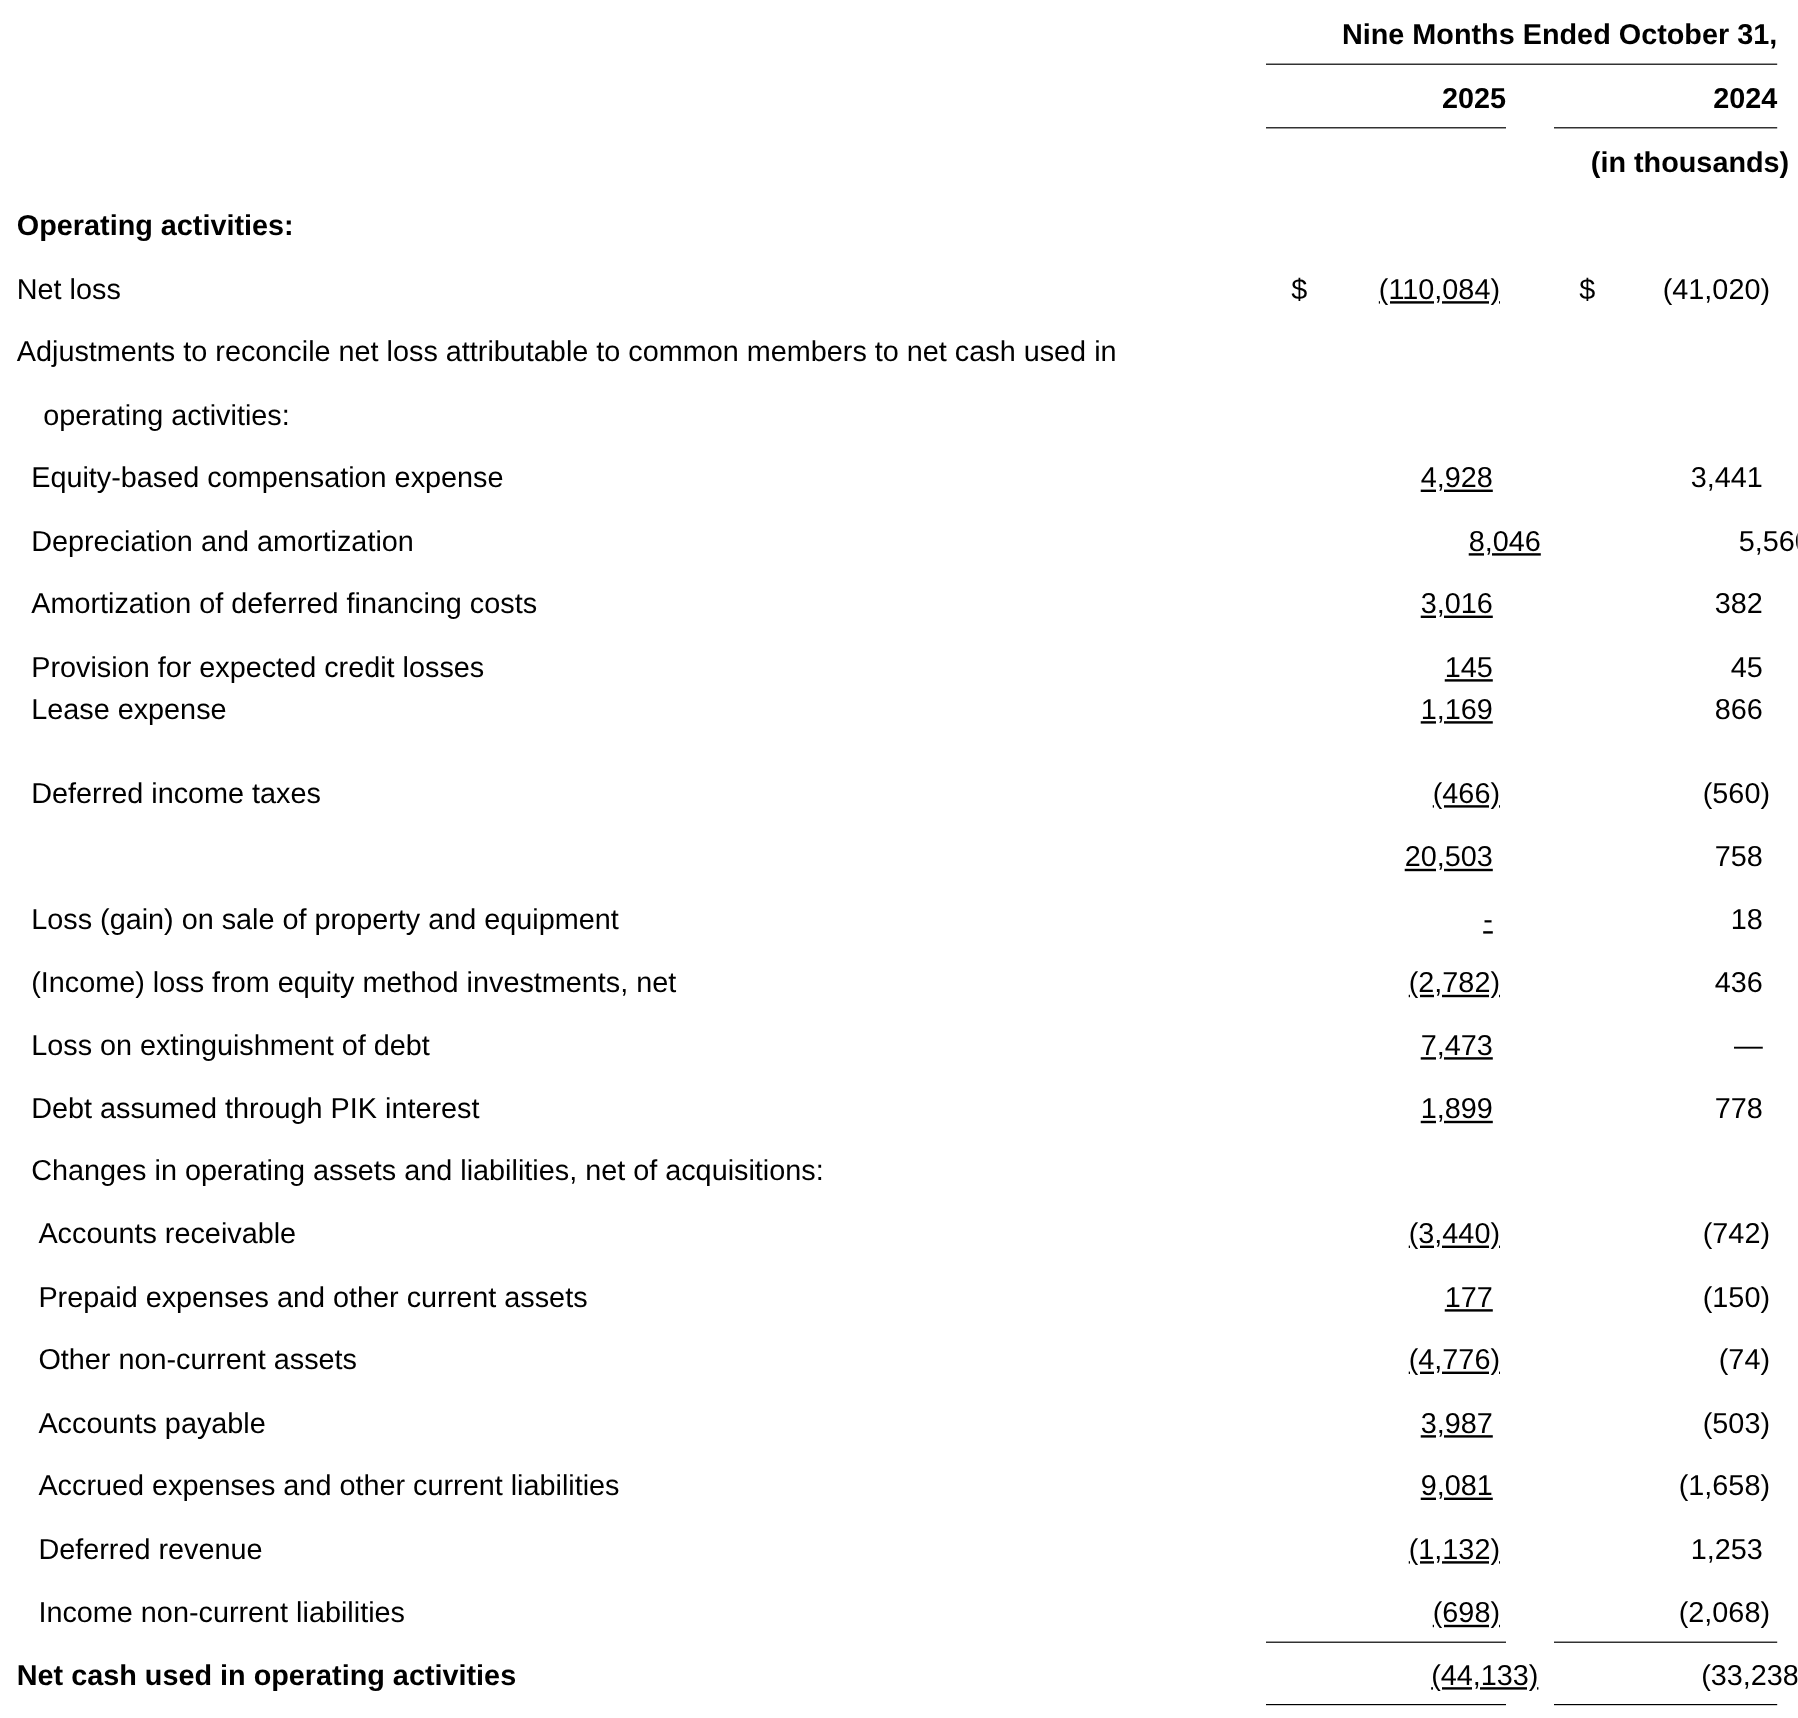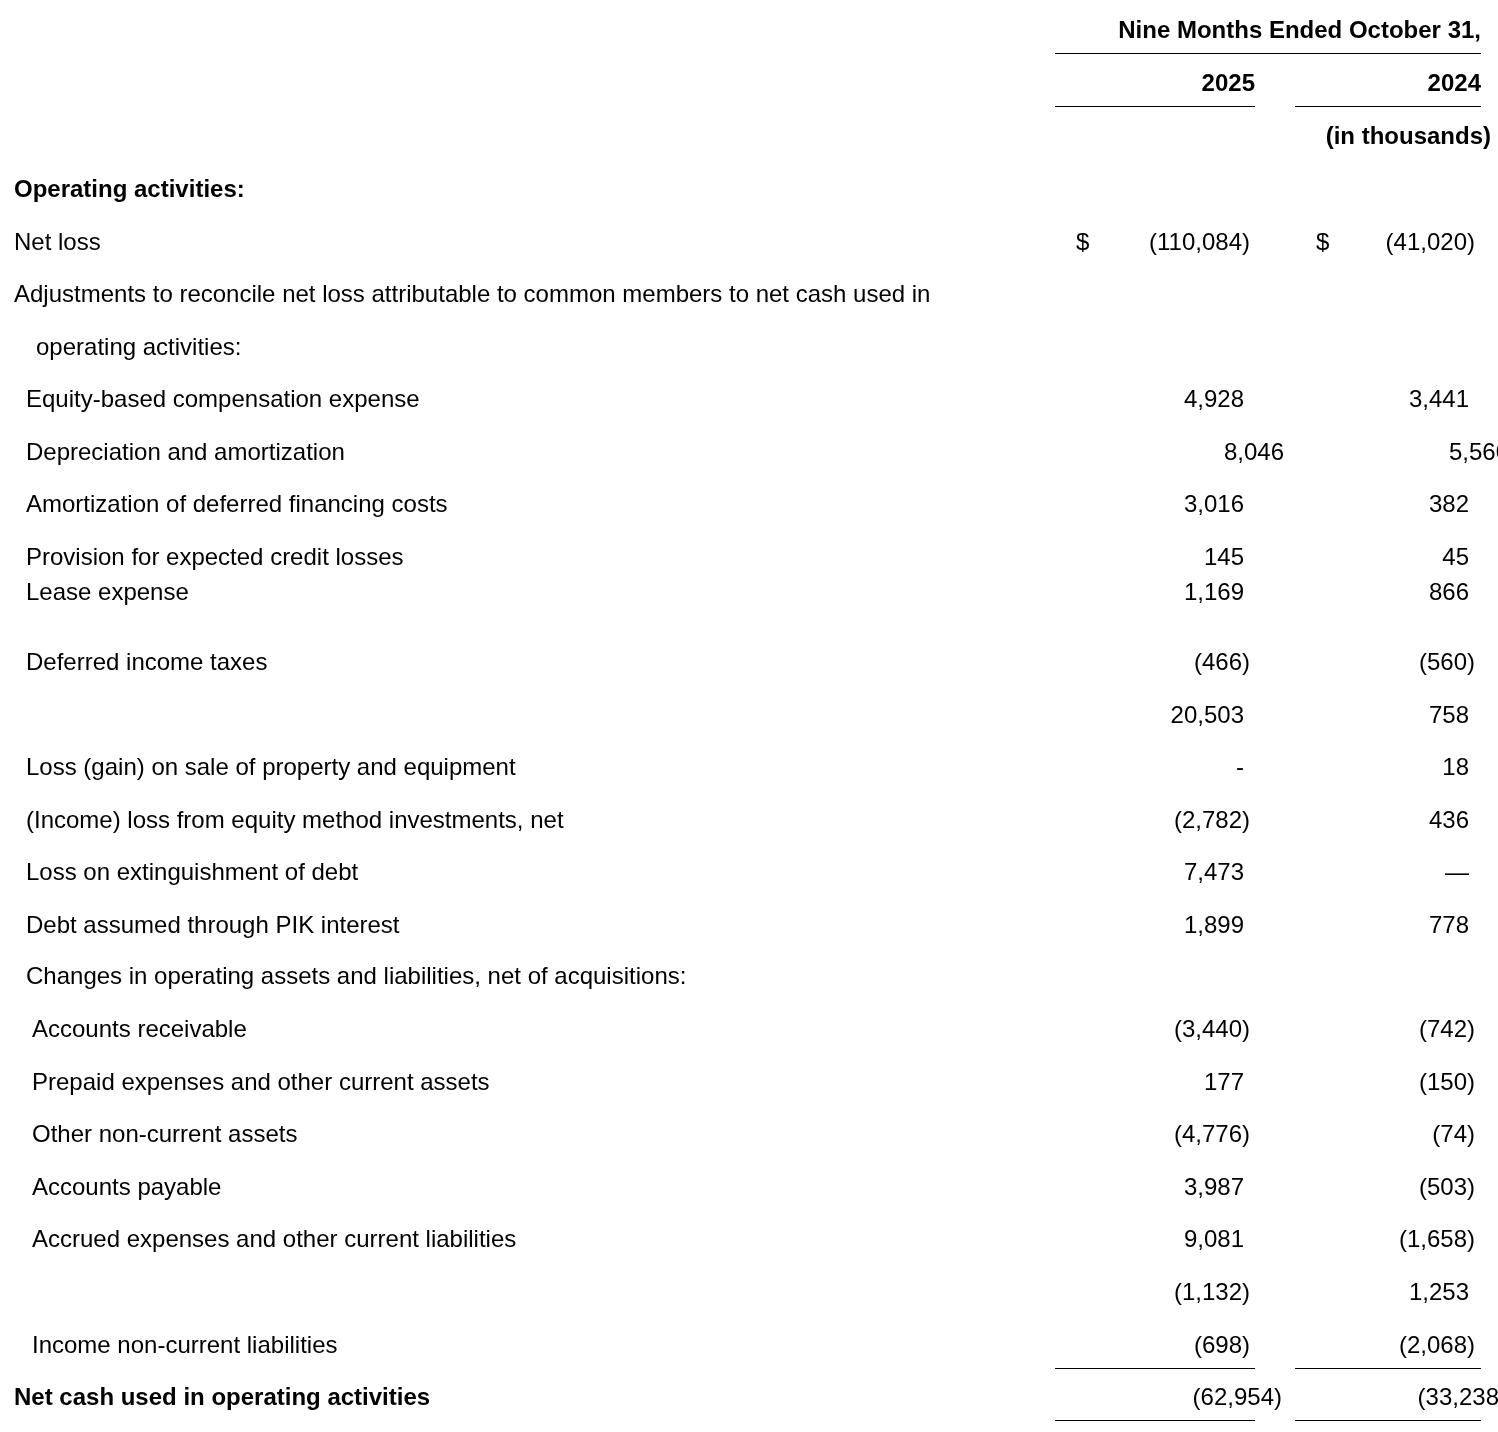--- a/index.html
+++ b/index.html
@@ -33,21 +33,21 @@
     .lvl1 { left: 26px; }
     .lvl2 { left: 32px; }
     .cell {
       position: absolute;
       top: 0;
       line-height: 52px;
       white-space: nowrap;
     }
     .dollar1 { left: 1076px; }
     .dollar2 { left: 1316px; }
-    .v1 { right: 254px; text-align: left; }   
+    .v1 { right: 254px; text-align: left; text-decoration: underline; }   
     .v2 { right: 29px; text-align: right; }    
     .v1.paren { right: 248px; }
     .v2.paren { right: 23px; }
     .hdr {
       position: absolute;
       font-weight: bold;
       line-height: 52px;
       text-align: right;
       white-space: nowrap;
     }
@@ -170,32 +170,33 @@
       <span class="label lvl2">Accounts payable</span>
       <span class="cell v1">3,987</span>
       <span class="cell v2 paren">(503)</span>
     </div>
     <div class="row" style="top: 1213px;">
       <span class="label lvl2">Accrued expenses and other current liabilities</span>
       <span class="cell v1">9,081</span>
       <span class="cell v2 paren">(1,658)</span>
     </div>
     <div class="row" style="top: 1266px;">
+      <span class="label lvl2">Deferred revenue</span>
       <span class="cell v1 paren">(1,132)</span>
       <span class="cell v2">1,253</span>
     </div>
     <div class="row" style="top: 1319px;">
       <span class="label lvl2">Income non-current liabilities</span>
       <span class="cell v1 paren">(698)</span>
       <span class="cell v2 paren">(2,068)</span>
     </div>
   </div>
 
 <div class="rule" style="left:1055px; width:200px; top:1368px;"></div>
 <div class="rule" style="left:1295px; width:186px; top:1368px;"></div>
 
 <div class="row" style="top:1371px;padding-left:32px;">
   <span class="label lvl0 bold">Net cash used in operating activities</span>
-  <span class="cell v1 paren">(62,954)</span>
+  <span class="cell v1 paren">(44,133)</span>
   <span class="cell v2 paren">(33,238)</span>
 </div>
 <div class="rule" style="left:1055px; width:200px; top:1420px;"></div>
 <div class="rule" style="left:1295px; width:186px; top:1420px;"></div>
 
 </body></html>

